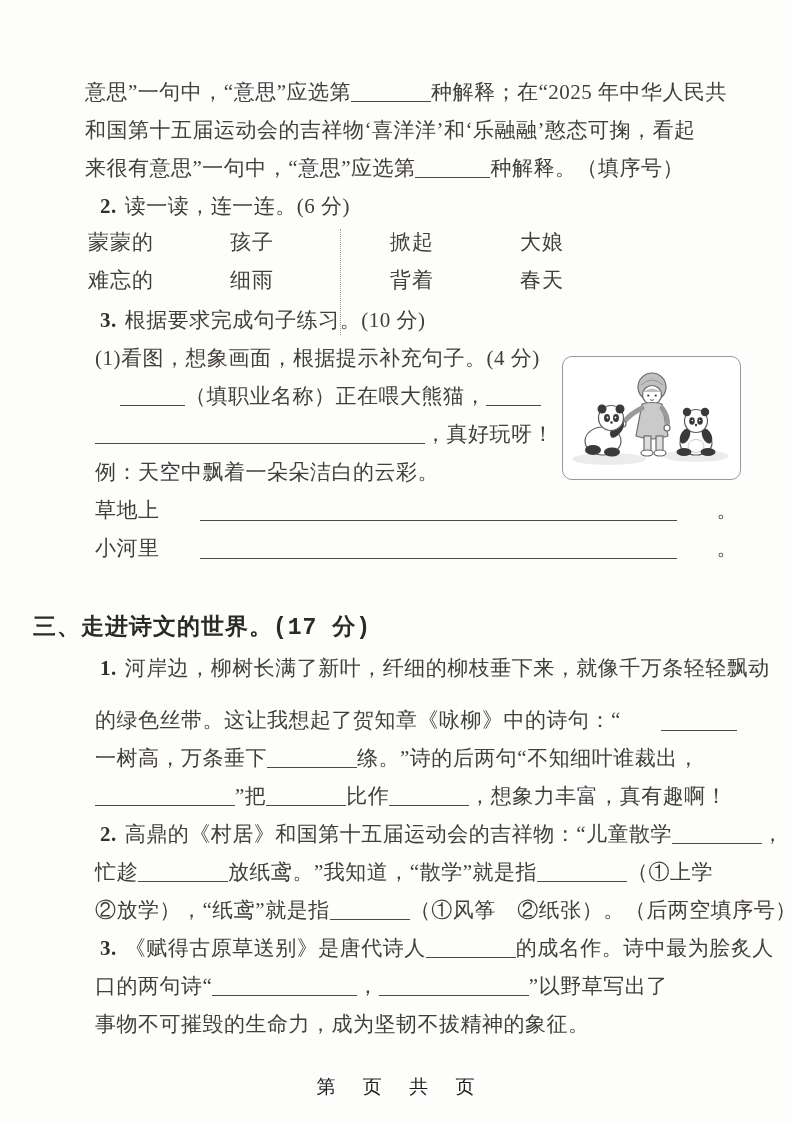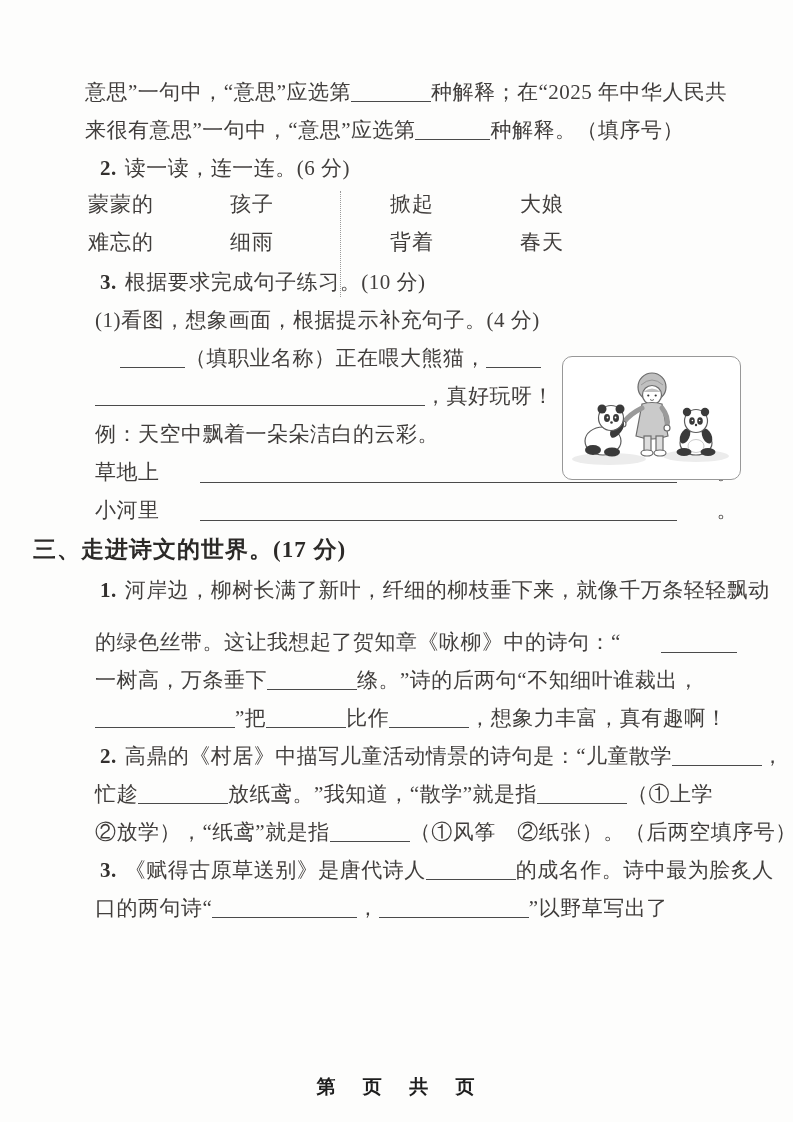--- a/index.html
+++ b/index.html
@@ -32,25 +32,26 @@
   .w90{width:90px}.w140{width:140px}.w145{width:145px}.w150{width:150px}
   .w330{width:330px}
   .flexline { display:flex; align-items:baseline;gap:40px; }
   .flexline > span { flex-shrink:0; }
   .flexline .blank.grow { flex:1 1 auto; align-self:flex-end; margin-bottom:8px; height:0; }
   .fl642 { width:642px;margin-top:14px; }
   .fl643 { width:643px; }
   .sec-heading {
     height:42px; line-height:42px;
     margin-left:33px;
-    font-family:Liberation Serif, serif;
+    font-family:Liberation Mono, monospace;
     font-weight:bold;
     font-size:23px;
     color:#2c2a28;
     letter-spacing:1px;
+    margin-top:40px;
   }
   
   .match-grid {
     position:relative;
     margin-left:88px;
     width:600px;
   }
   .mrow { display:flex; height:38px; line-height:38px; font-size:21px; letter-spacing:1px;font-family:Liberation Mono, monospace; }
   .mc1{width:142px} .mc2{width:160px} .mc3{width:130px} .mc4{width:110px}
   .match-divider {
@@ -71,29 +72,29 @@
   }
   .footer {
     position:absolute;
     left:0; right:0; top:1074px;
     text-align:center;
     font-family:"Liberation Sans","DejaVu Sans",sans-serif;
     font-size:19px;
     color:#1d1d1d;
     word-spacing:18px;
     letter-spacing:2px;
-    font-weight:bold;
   }
 </style>
 </head>
 <body>
 
 <div class="page">
 
   <div class="line ml85"><span>意思”一句中，“意思”应选第</span><span class="blank w80"></span><span>种解释；在“2025 年中华人民共</span></div>
+  <div class="line ml85"><span>和国第十五届运动会的吉祥物‘喜洋洋’和‘乐融融’憨态可掬，看起</span></div>
   <div class="line ml85"><span>来很有意思”一句中，“意思”应选第</span><span class="blank w75"></span><span>种解释。（填序号）</span></div>
 
   <div class="line ml68"><span class="num">2.</span><span>读一读，连一连。(6 分)</span></div>
 
   <div class="match-grid">
     <div class="match-divider"></div>
     <div class="mrow">
       <span class="mc1">蒙蒙的</span>
       <span class="mc2">孩子</span>
       <span class="mc3">掀起</span>
@@ -128,26 +129,27 @@
   <div class="sec-heading">三、走进诗文的世界。(17 分)</div>
 
   <div class="line ml68"><span class="num">1.</span><span>河岸边，柳树长满了新叶，纤细的柳枝垂下来，就像千万条轻轻飘动</span></div>
   <div class="line ml95 flexline fl642">
       <span>的绿色丝带。这让我想起了贺知章《咏柳》中的诗句：“</span>
       <span class="blank grow"></span>
     </div>
   <div class="line ml95"><span>一树高，万条垂下</span><span class="blank w90"></span><span>绦。”诗的后两句“不知细叶谁裁出，</span></div>
   <div class="line ml95"><span class="blank w140"></span><span>”把</span><span class="blank w80"></span><span>比作</span><span class="blank w80"></span><span>，想象力丰富，真有趣啊！</span></div>
 
-  <div class="line ml68"><span class="num">2.</span><span>高鼎的《村居》中描写儿童活动情景的诗句是：“儿童散学</span><span class="blank w90"></span><span>，</span></div>
+  <div class="line ml68"><span class="num">2.</span><span>高鼎的《村居》和国第十五届运动会的吉祥物：“儿童散学</span><span class="blank w90"></span><span>，</span></div>
   <div class="line ml95"><span>忙趁</span><span class="blank w90"></span><span>放纸鸢。”我知道，“散学”就是指</span><span class="blank w90"></span><span>（①上学</span></div>
   <div class="line ml95"><span>②放学），“纸鸢”就是指</span><span class="blank w80"></span><span>（①风筝　②纸张）。（后两空填序号）</span></div>
 
   <div class="line ml68"><span class="num">3.</span><span>《赋得古原草送别》是唐代诗人</span><span class="blank w90"></span><span>的成名作。诗中最为脍炙人</span></div>
   <div class="line ml95"><span>口的两句诗“</span><span class="blank w145"></span><span>，</span><span class="blank w150"></span><span>”以野草写出了</span></div>
+  <div class="line ml95"><span>事物不可摧毁的生命力，成为坚韧不拔精神的象征。</span></div>
 
   <div class="figure">
     <svg width="170" height="114" viewBox="0 0 170 114">
 
       <ellipse cx="42" cy="98" rx="37" ry="6" fill="#ececec"></ellipse>
       <ellipse cx="129" cy="95" rx="33" ry="6" fill="#ececec"></ellipse>
 
       <g stroke="#6b6b6b" stroke-width="1.2">
         <circle cx="85" cy="26" r="14" fill="#c0c0c0"></circle>
         <path d="M74,24 Q85,14 96,24" fill="none" stroke="#8e8e8e" stroke-width="0.8"></path>

